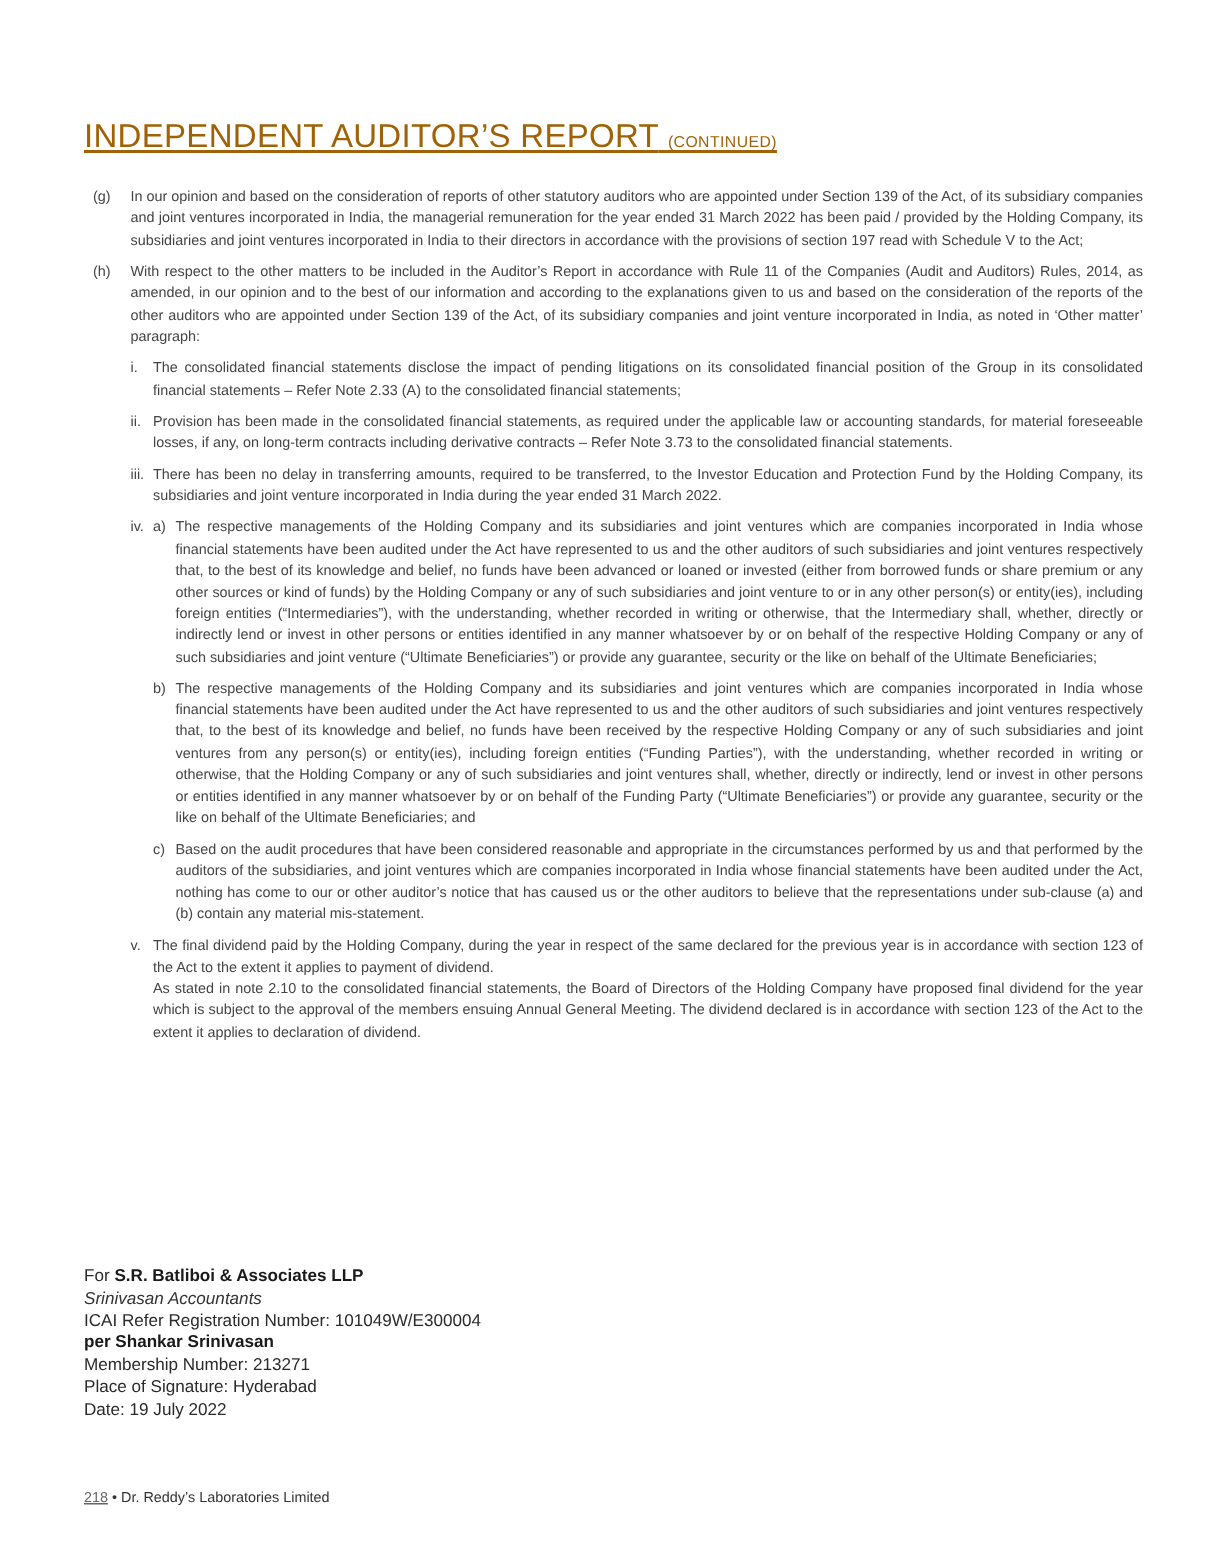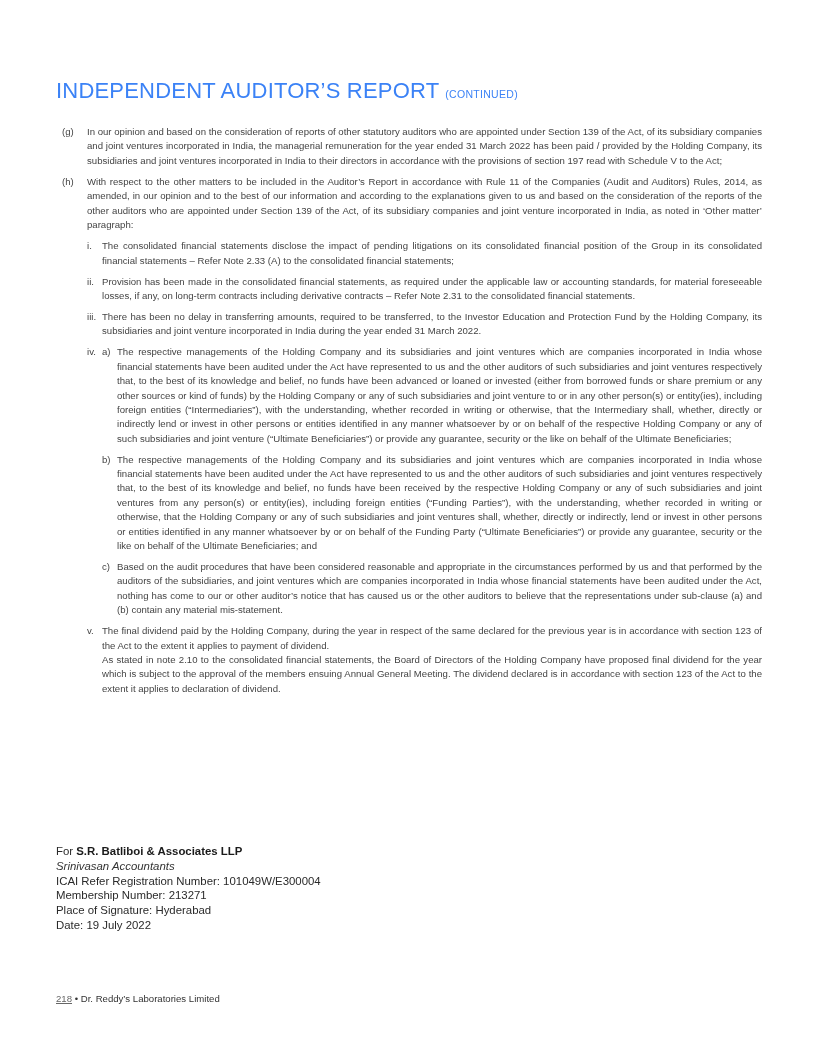--- a/index.html
+++ b/index.html
@@ -1,19 +1,19 @@
 <!DOCTYPE html>
 <html><head>
 <meta charset="utf-8">
 <style>
   html, body { margin: 0; padding: 0; background: #ffffff; }
   body { width: 820px; height: 1037px; position: relative; overflow: hidden;
          font-family: "Liberation Sans", "DejaVu Sans", sans-serif; color: #3a3a3a; }
   .title { position: absolute; left: 56px; top: 78px; font-size: 22px; letter-spacing: 0.2px;
-           color: #3b82f6; font-weight: normal; white-space: nowrap; }
+           color: #a16207; font-weight: normal; white-space: nowrap; text-decoration: underline; }
   .title .cont { font-size: 10.5px; letter-spacing: 0.3px; }
   .body { position: absolute; left: 62px; top: 125px; width: 700px; font-size: 9.6px; line-height: 14.4px;
           color: #444; }
   .item { display: flex; margin-bottom: 6.5px; }
   .marker { flex: 0 0 auto; }
   .m1 { width: 25px; }
   .m2 { width: 15px; }
   .m3 { width: 15px; }
   .content { flex: 1 1 auto; text-align: justify; }
   .content p { margin: 0; text-align: justify; }
@@ -50,21 +50,21 @@
       <div class="item sub">
         <span class="marker m2">i.</span>
         <div class="content">
             <p>The consolidated financial statements disclose the impact of pending litigations on its consolidated financial position of the Group in its consolidated financial statements – Refer Note 2.33 (A) to the consolidated financial statements;</p>
           </div>
       </div>
 
       <div class="item">
         <span class="marker m2">ii.</span>
         <div class="content">
-            <p>Provision has been made in the consolidated financial statements, as required under the applicable law or accounting standards, for material foreseeable losses, if any, on long-term contracts including derivative contracts – Refer Note 2.31 to the consolidated financial statements.</p>
+            <p>Provision has been made in the consolidated financial statements, as required under the applicable law or accounting standards, for material foreseeable losses, if any, on long-term contracts including derivative contracts – Refer Note 3.73 to the consolidated financial statements.</p>
           </div>
       </div>
 
       <div class="item">
         <span class="marker m2">iii.</span>
         <div class="content">
             <p>There has been no delay in transferring amounts, required to be transferred, to the Investor Education and Protection Fund by the Holding Company, its subsidiaries and joint venture incorporated in India during the year ended 31 March 2022.</p>
           </div>
       </div>
 
@@ -100,20 +100,21 @@
         </div>
       </div>
     </div>
   </div>
 </div>
 
 <div class="sig">
   <div><span>For </span><b>S.R. Batliboi &amp; Associates LLP</b></div>
   <div><i>Srinivasan Accountants</i></div>
   <div>ICAI Refer Registration Number: 101049W/E300004</div>
+  <div><b>per Shankar Srinivasan</b></div>
   <div>Membership Number: 213271</div>
   <div>Place of Signature: Hyderabad</div>
   <div>Date: 19 July 2022</div>
 </div>
 
 <div class="footer">
   <span class="pg">218</span>
   <span>•</span>
   <span>Dr. Reddy’s Laboratories Limited</span>
 </div>

